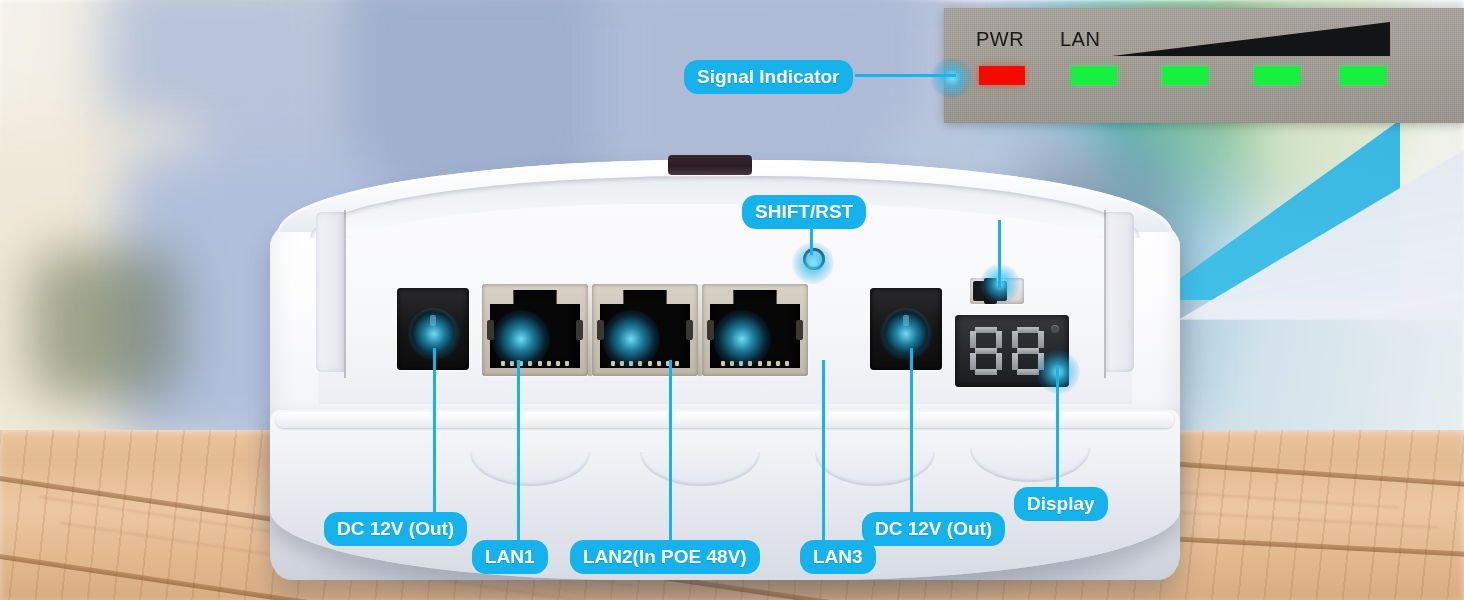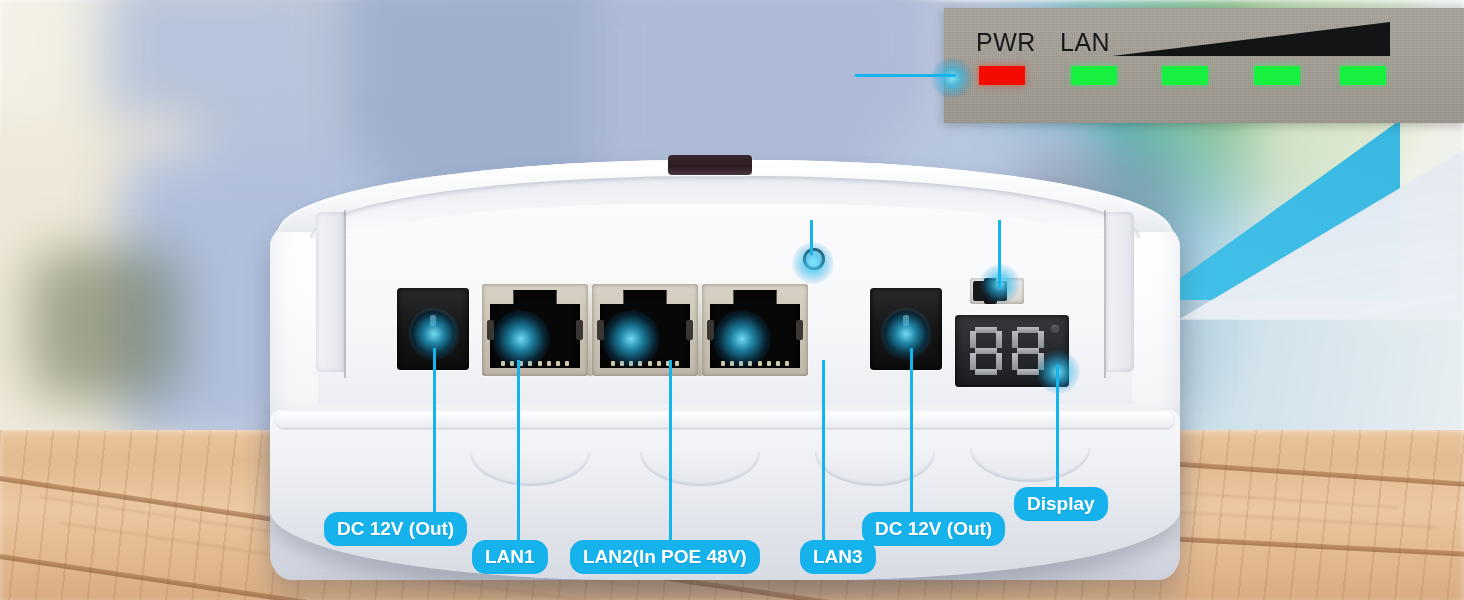--- a/index.html
+++ b/index.html
@@ -223,21 +223,21 @@
   
   .zoompanel{
     position:absolute;left:944px;top:8px;width:520px;height:115px;
     background:
       repeating-linear-gradient(0deg, rgba(0,0,0,.035) 0 1px, rgba(255,255,255,.03) 1px 2px),
       repeating-linear-gradient(90deg, rgba(0,0,0,.03) 0 1px, rgba(255,255,255,.03) 1px 2px),
       linear-gradient(180deg,#a9a49c 0%,#a5a098 40%,#9c978f 100%);
     box-shadow:0 2px 10px rgba(0,0,0,.25);
   }
   .zp-label{
-    position:absolute;color:#17181a;font-size:25px;font-weight:400;
+    position:absolute;color:#17181a;font-size:20px;font-weight:400;
     font-family:"Liberation Sans", sans-serif;letter-spacing:.5px;
   }
   .sig-wedge{
     position:absolute;left:168px;top:14px;width:278px;height:34px;
     background:#131416;
     clip-path:polygon(0% 100%, 100% 0%, 100% 100%);
   }
   .led{position:absolute;height:19px;width:46px;}
   .led.red{background:#f50a00;box-shadow:0 0 7px rgba(255,40,0,.55);}
   .led.green{background:#16f03e;box-shadow:0 0 7px rgba(30,255,90,.45);}
@@ -438,20 +438,22 @@
   <div class="lead h" style="left:855px;top:74px;width:101px;"></div>
   <div class="lead v" style="left:810px;top:220px;height:35px;"></div>
   <div class="lead v" style="left:998px;top:220px;height:68px;"></div>
   <div class="lead v" style="left:433px;top:348px;height:166px;"></div>
   <div class="lead v" style="left:517px;top:360px;height:182px;"></div>
   <div class="lead v" style="left:669px;top:360px;height:182px;"></div>
   <div class="lead v" style="left:822px;top:360px;height:182px;"></div>
   <div class="lead v" style="left:910px;top:348px;height:166px;"></div>
   <div class="lead v" style="left:1056px;top:365px;height:124px;"></div>
 
+  <div class="pill" style="left:684px;top:60px;">Signal Indicator</div>
+  <div class="pill" style="left:742px;top:195px;">SHIFT/RST</div>
   <div class="pill" style="left:324px;top:512px;">DC 12V (Out)</div>
   <div class="pill" style="left:472px;top:540px;">LAN1</div>
   <div class="pill" style="left:570px;top:540px;text-align:right;">LAN2(In POE 48V)</div>
   <div class="pill" style="left:800px;top:540px;">LAN3</div>
   <div class="pill" style="left:862px;top:512px;">DC 12V (Out)</div>
   <div class="pill" style="left:1014px;top:487px;">Display</div>
 
 </div>
 
 </body></html>

